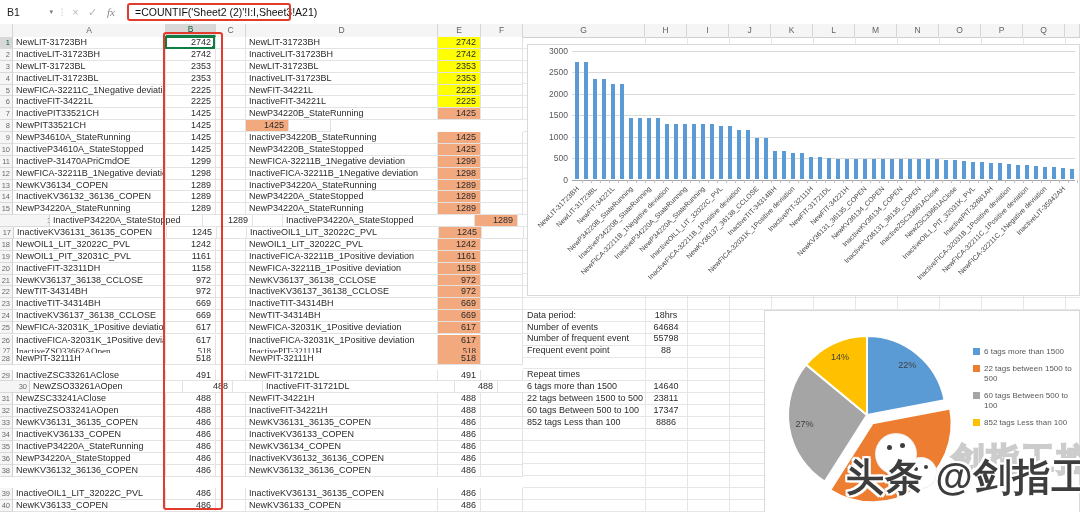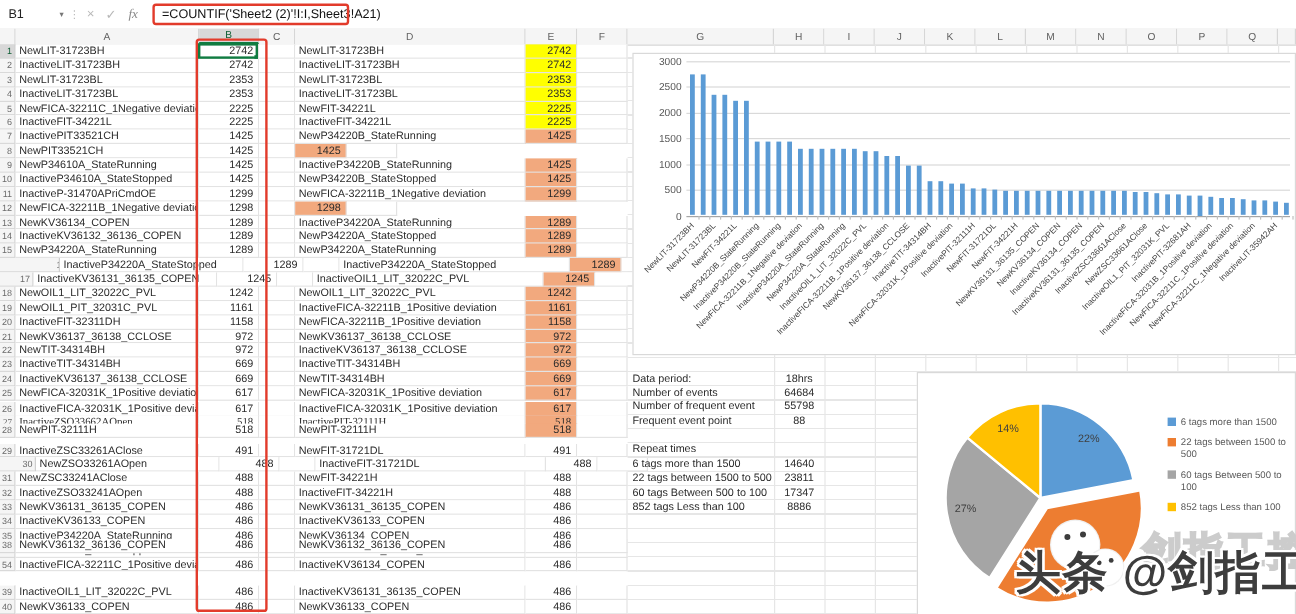--- a/index.html
+++ b/index.html
@@ -208,20 +208,21 @@
         <div class="cell txt" style="width: 30px;"></div>
         <div class="cell txt" style="width: 192px;">NewFICA-32211B_1Negative deviation</div>
         <div class="cell num fill-orange" style="width: 43px;">1299</div>
         <div class="cell txt" style="width: 42px;"></div>
       </div>
       <div class="sheet-row" style="top: 167.625px;">
         <div class="cell gutter" style="width: 13px;">12</div>
         <div class="cell txt" style="width: 153px;">NewFICA-32211B_1Negative deviation</div>
         <div class="cell num" style="width: 50px;">1298</div>
         <div class="cell txt" style="width: 30px;"></div>
+        <div class="cell txt" style="width: 192px;">InactiveFICA-32211B_1Negative deviation</div>
         <div class="cell num fill-orange" style="width: 43px;">1298</div>
         <div class="cell txt" style="width: 42px;"></div>
       </div>
       <div class="sheet-row" style="top: 179.5px;">
         <div class="cell gutter" style="width: 13px;">13</div>
         <div class="cell txt" style="width: 153px;">NewKV36134_COPEN</div>
         <div class="cell num" style="width: 50px;">1289</div>
         <div class="cell txt" style="width: 30px;"></div>
         <div class="cell txt" style="width: 192px;">InactiveP34220A_StateRunning</div>
         <div class="cell num fill-orange" style="width: 43px;">1289</div>
@@ -248,21 +249,21 @@
       <div class="sheet-row" style="top: 215.125px;">
         <div class="cell gutter" style="width: 13px; padding-left: 47px;">16</div>
         <div class="cell txt" style="width: 153px;">InactiveP34220A_StateStopped</div>
         <div class="cell num" style="width: 50px;">1289</div>
         <div class="cell txt" style="width: 30px;"></div>
         <div class="cell txt" style="width: 192px;">InactiveP34220A_StateStopped</div>
         <div class="cell num fill-orange" style="width: 43px;">1289</div>
         <div class="cell txt" style="width: 42px;"></div>
       </div>
       <div class="sheet-row" style="top: 227px;">
-        <div class="cell gutter" style="width: 28px;">17</div>
+        <div class="cell gutter" style="width: 14px;">17</div>
         <div class="cell txt" style="width: 153px;">InactiveKV36131_36135_COPEN</div>
         <div class="cell num" style="width: 50px;">1245</div>
         <div class="cell txt" style="width: 30px;"></div>
         <div class="cell txt" style="width: 192px;">InactiveOIL1_LIT_32022C_PVL</div>
         <div class="cell num fill-orange" style="width: 43px;">1245</div>
         <div class="cell txt" style="width: 42px;"></div>
       </div>
       <div class="sheet-row" style="top: 238.875px;">
         <div class="cell gutter" style="width: 13px;">18</div>
         <div class="cell txt" style="width: 153px;">NewOIL1_LIT_32022C_PVL</div>
@@ -436,21 +437,21 @@
       </div>
       <div class="sheet-row" style="top: 464.5px;">
         <div class="cell gutter" style="width: 13px;">54</div>
         <div class="cell txt" style="width: 153px;">InactiveFICA-32211C_1Positive deviation</div>
         <div class="cell num" style="width: 50px;">486</div>
         <div class="cell txt" style="width: 30px;"></div>
         <div class="cell txt" style="width: 192px;">InactiveKV36134_COPEN</div>
         <div class="cell num" style="width: 43px;">486</div>
         <div class="cell txt" style="width: 42px;"></div>
       </div>
-      <div class="sheet-row" style="top: 449px;">
+      <div class="sheet-row" style="top: 465px;">
         <div class="cell gutter" style="width: 13px;">38</div>
         <div class="cell txt" style="width: 153px;">NewKV36132_36136_COPEN</div>
         <div class="cell num" style="width: 50px;">486</div>
         <div class="cell txt" style="width: 30px;"></div>
         <div class="cell txt" style="width: 192px;">NewKV36132_36136_COPEN</div>
         <div class="cell num" style="width: 43px;">486</div>
         <div class="cell txt" style="width: 42px;"></div>
       </div>
       <div class="sheet-row" style="top: 488.25px;">
         <div class="cell gutter" style="width: 13px;">39</div>

